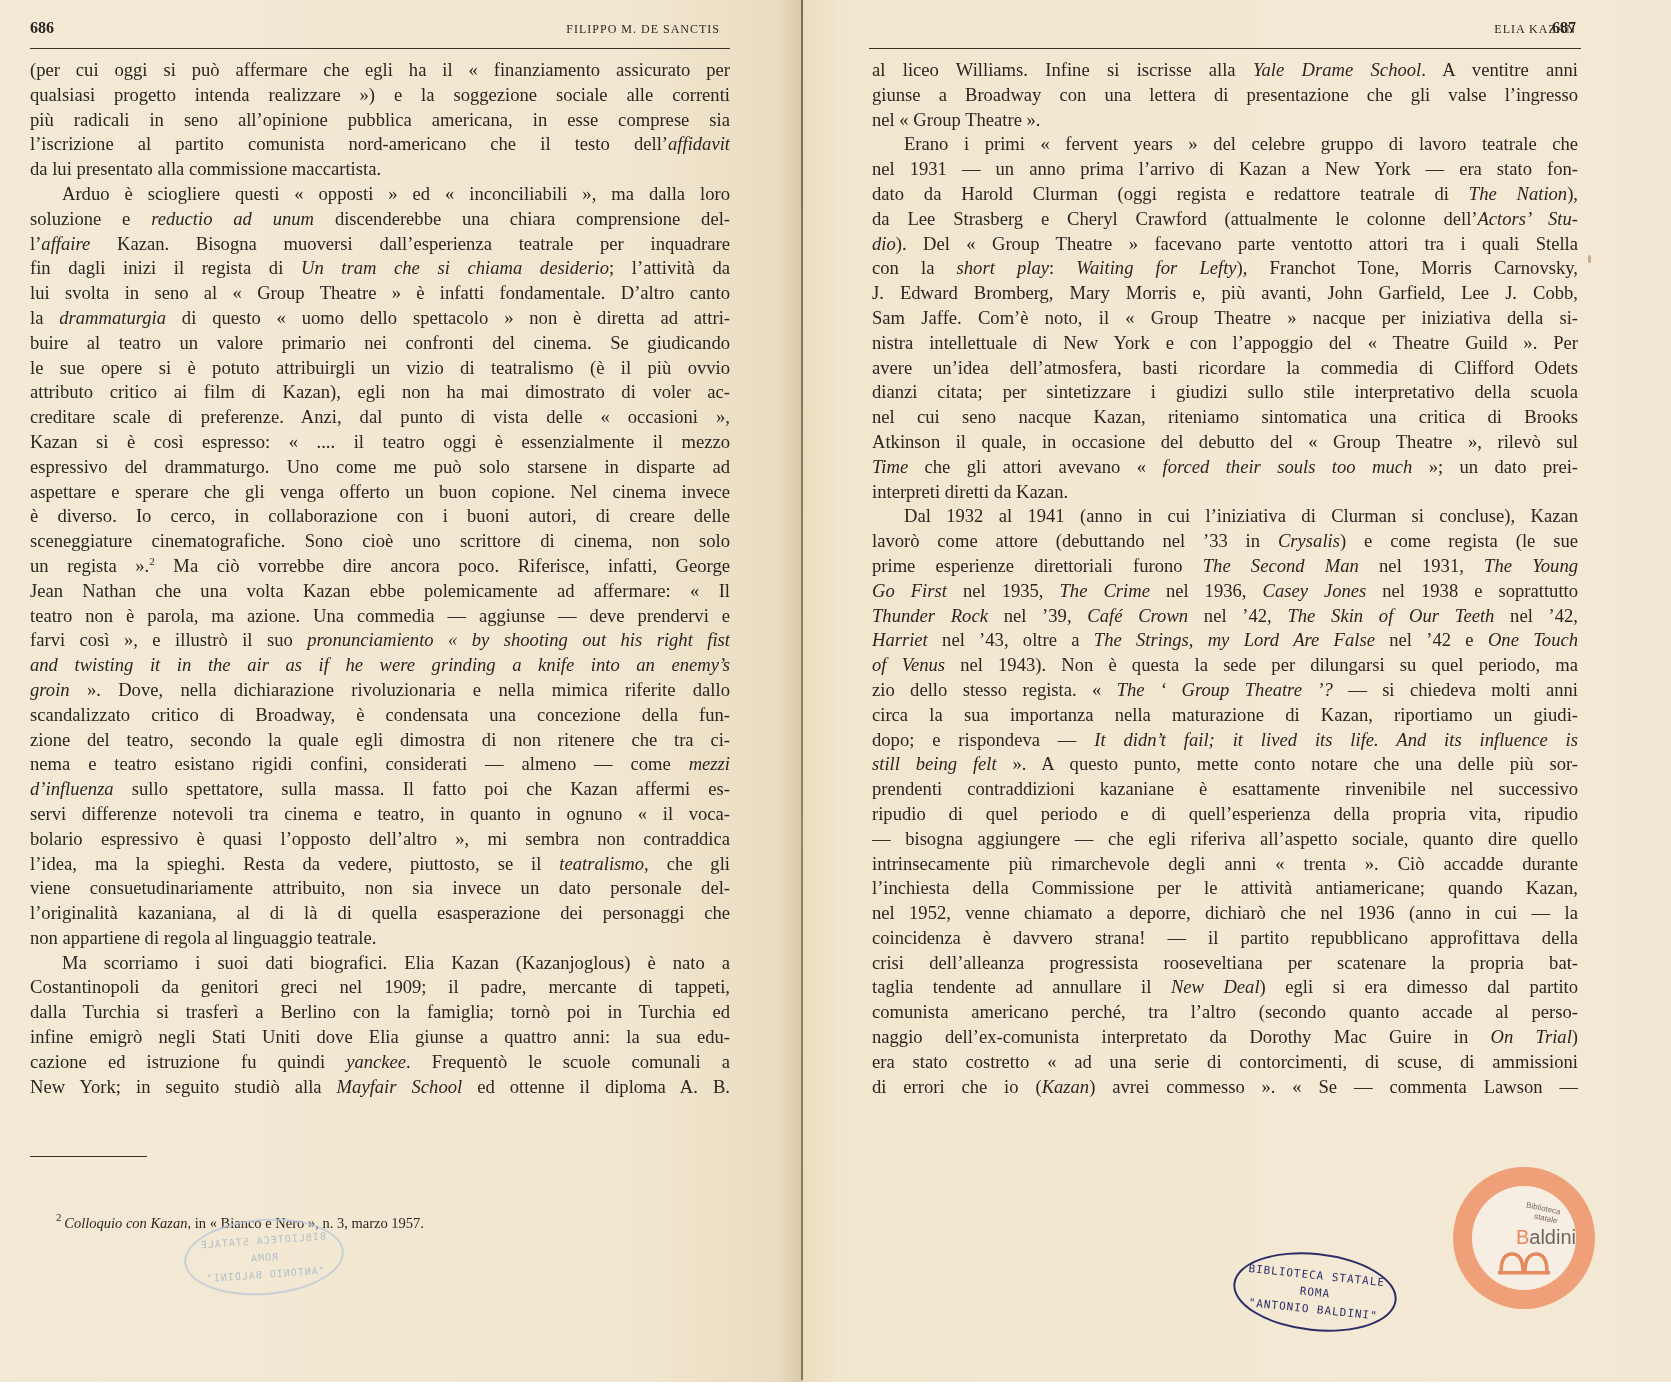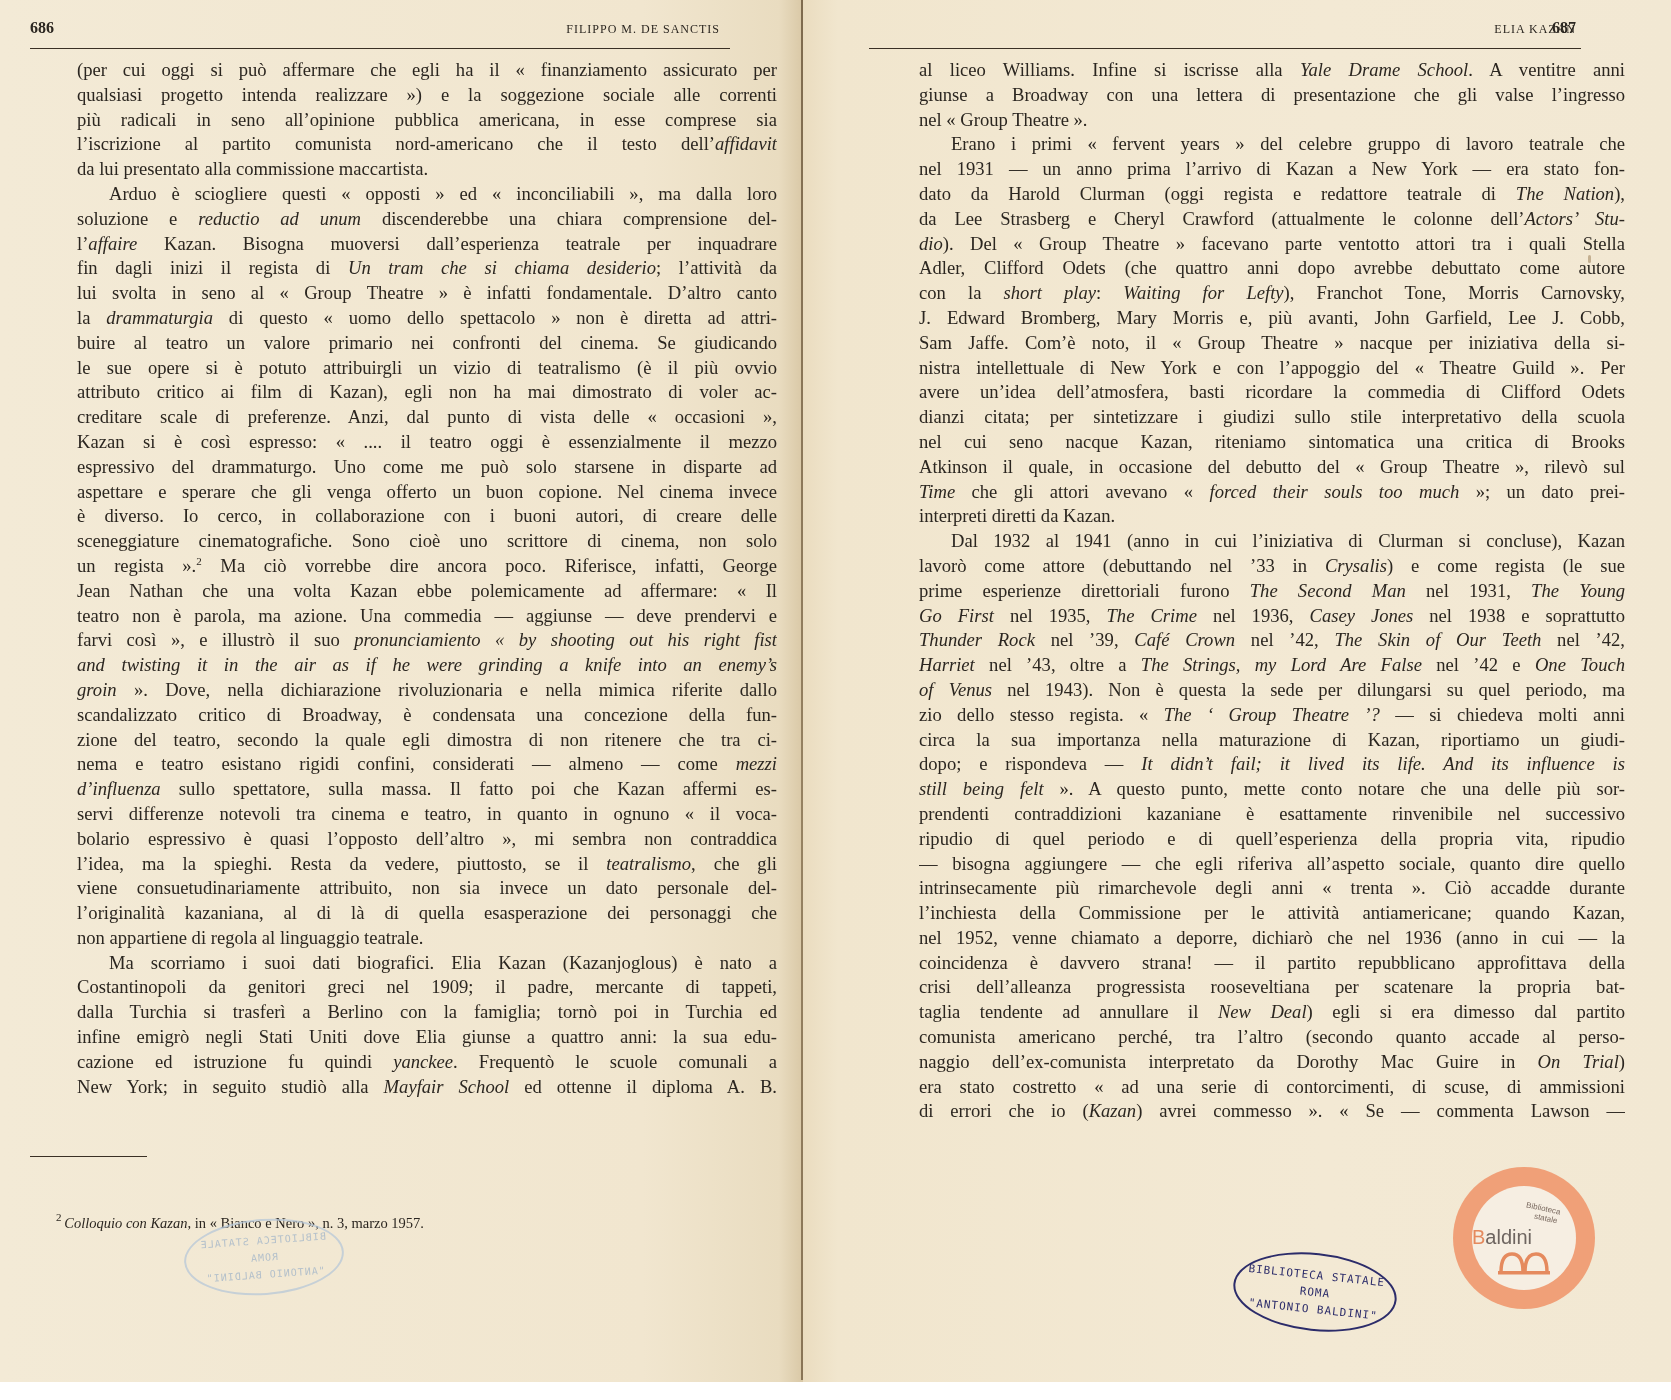--- a/index.html
+++ b/index.html
@@ -33,21 +33,21 @@
   .running-head {
     position:absolute; top:22px; height:20px;
     font-size:12px; letter-spacing:1px;
   }
   .running-head .folio { position:absolute; top:-3px; font-size:16px; font-weight:bold; letter-spacing:0; }
   .running-head .title { position:absolute; left:0; right:0; text-align:right; }
   .head-rule {
     position:absolute; top:48px; height:1px; background:#3a3025;
   }
   .text-block {
-    position:absolute; font-size:18.6px; line-height:24.8px;margin-left:47px;
+    position:absolute; font-size:18.6px; line-height:24.8px;
   }
   .line {
     display:block; height:24.8px; white-space:nowrap;
     text-align:justify; text-align-last:justify;
     overflow:hidden;
   }
   .line.last { text-align-last:left; }
   .line.indent { padding-left:32px; }
   i { font-style:italic; }
   sup { font-size:11px; vertical-align:7px; line-height:0; }
@@ -69,21 +69,21 @@
   }
   .logo-inner {
     width:104px; height:104px; border-radius:50%; background:#f6eee2;
     position:relative;
   }
   .logo-small {
     position:absolute; font-family:"Liberation Sans",sans-serif;
     font-size:8px; color:#7a6a60; transform:rotate(12deg); line-height:9px;
   }
   .logo-name {
-    position:absolute; left:0; right:0; top:40px; text-align:left;
+    position:absolute; left:0; right:0; top:40px; text-align:right;
     font-family:"Liberation Sans",sans-serif; font-size:20px; color:#e58a5e;
   }
   .logo-name .b { color:#e58a5e; }
   .logo-mark { position:absolute; left:26px; top:64px; }
   .speck { position:absolute; width:3px; height:8px; background:#a58a66; border-radius:2px; opacity:.6; }
 </style>
 </head>
 <body>
 
 <div class="spread">
@@ -161,21 +161,20 @@
 
     <div class="text-block" id="right-text" style="left:69px;top:58px;width:706px;">
         <span class="line"><span>al liceo Williams. Infine si iscrisse alla </span><i>Yale Drame School</i><span>. A ventitre anni</span></span>
         <span class="line"><span>giunse a Broadway con una lettera di presentazione che gli valse l’ingresso</span></span>
         <span class="line last"><span>nel « Group Theatre ».</span></span>
         <span class="line indent"><span>Erano i primi « fervent years » del celebre gruppo di lavoro teatrale che</span></span>
         <span class="line"><span>nel 1931 — un anno prima l’arrivo di Kazan a New York — era stato fon-</span></span>
         <span class="line"><span>dato da Harold Clurman (oggi regista e redattore teatrale di </span><i>The Nation</i><span>),</span></span>
         <span class="line"><span>da Lee Strasberg e Cheryl Crawford (attualmente le colonne dell’</span><i>Actors’ Stu-</i></span>
         <span class="line"><i>dio</i><span>). Del « Group Theatre » facevano parte ventotto attori tra i quali Stella</span></span>
-        <span class="line"><span>Adler, Clifford Odets (che quattro anni dopo avrebbe debuttato come autore</span></span>
         <span class="line"><span>con la </span><i>short play</i><span>: </span><i>Waiting for Lefty</i><span>), Franchot Tone, Morris Carnovsky,</span></span>
         <span class="line"><span>J. Edward Bromberg, Mary Morris e, più avanti, John Garfield, Lee J. Cobb,</span></span>
         <span class="line"><span>Sam Jaffe. Com’è noto, il « Group Theatre » nacque per iniziativa della si-</span></span>
         <span class="line"><span>nistra intellettuale di New York e con l’appoggio del « Theatre Guild ». Per</span></span>
         <span class="line"><span>avere un’idea dell’atmosfera, basti ricordare la commedia di Clifford Odets</span></span>
         <span class="line"><span>dianzi citata; per sintetizzare i giudizi sullo stile interpretativo della scuola</span></span>
         <span class="line"><span>nel cui seno nacque Kazan, riteniamo sintomatica una critica di Brooks</span></span>
         <span class="line"><span>Atkinson il quale, in occasione del debutto del « Group Theatre », rilevò sul</span></span>
         <span class="line"><i>Time</i><span> che gli attori avevano « </span><i>forced their souls too much</i><span> »; un dato prei-</span></span>
         <span class="line last"><span>interpreti diretti da Kazan.</span></span>

